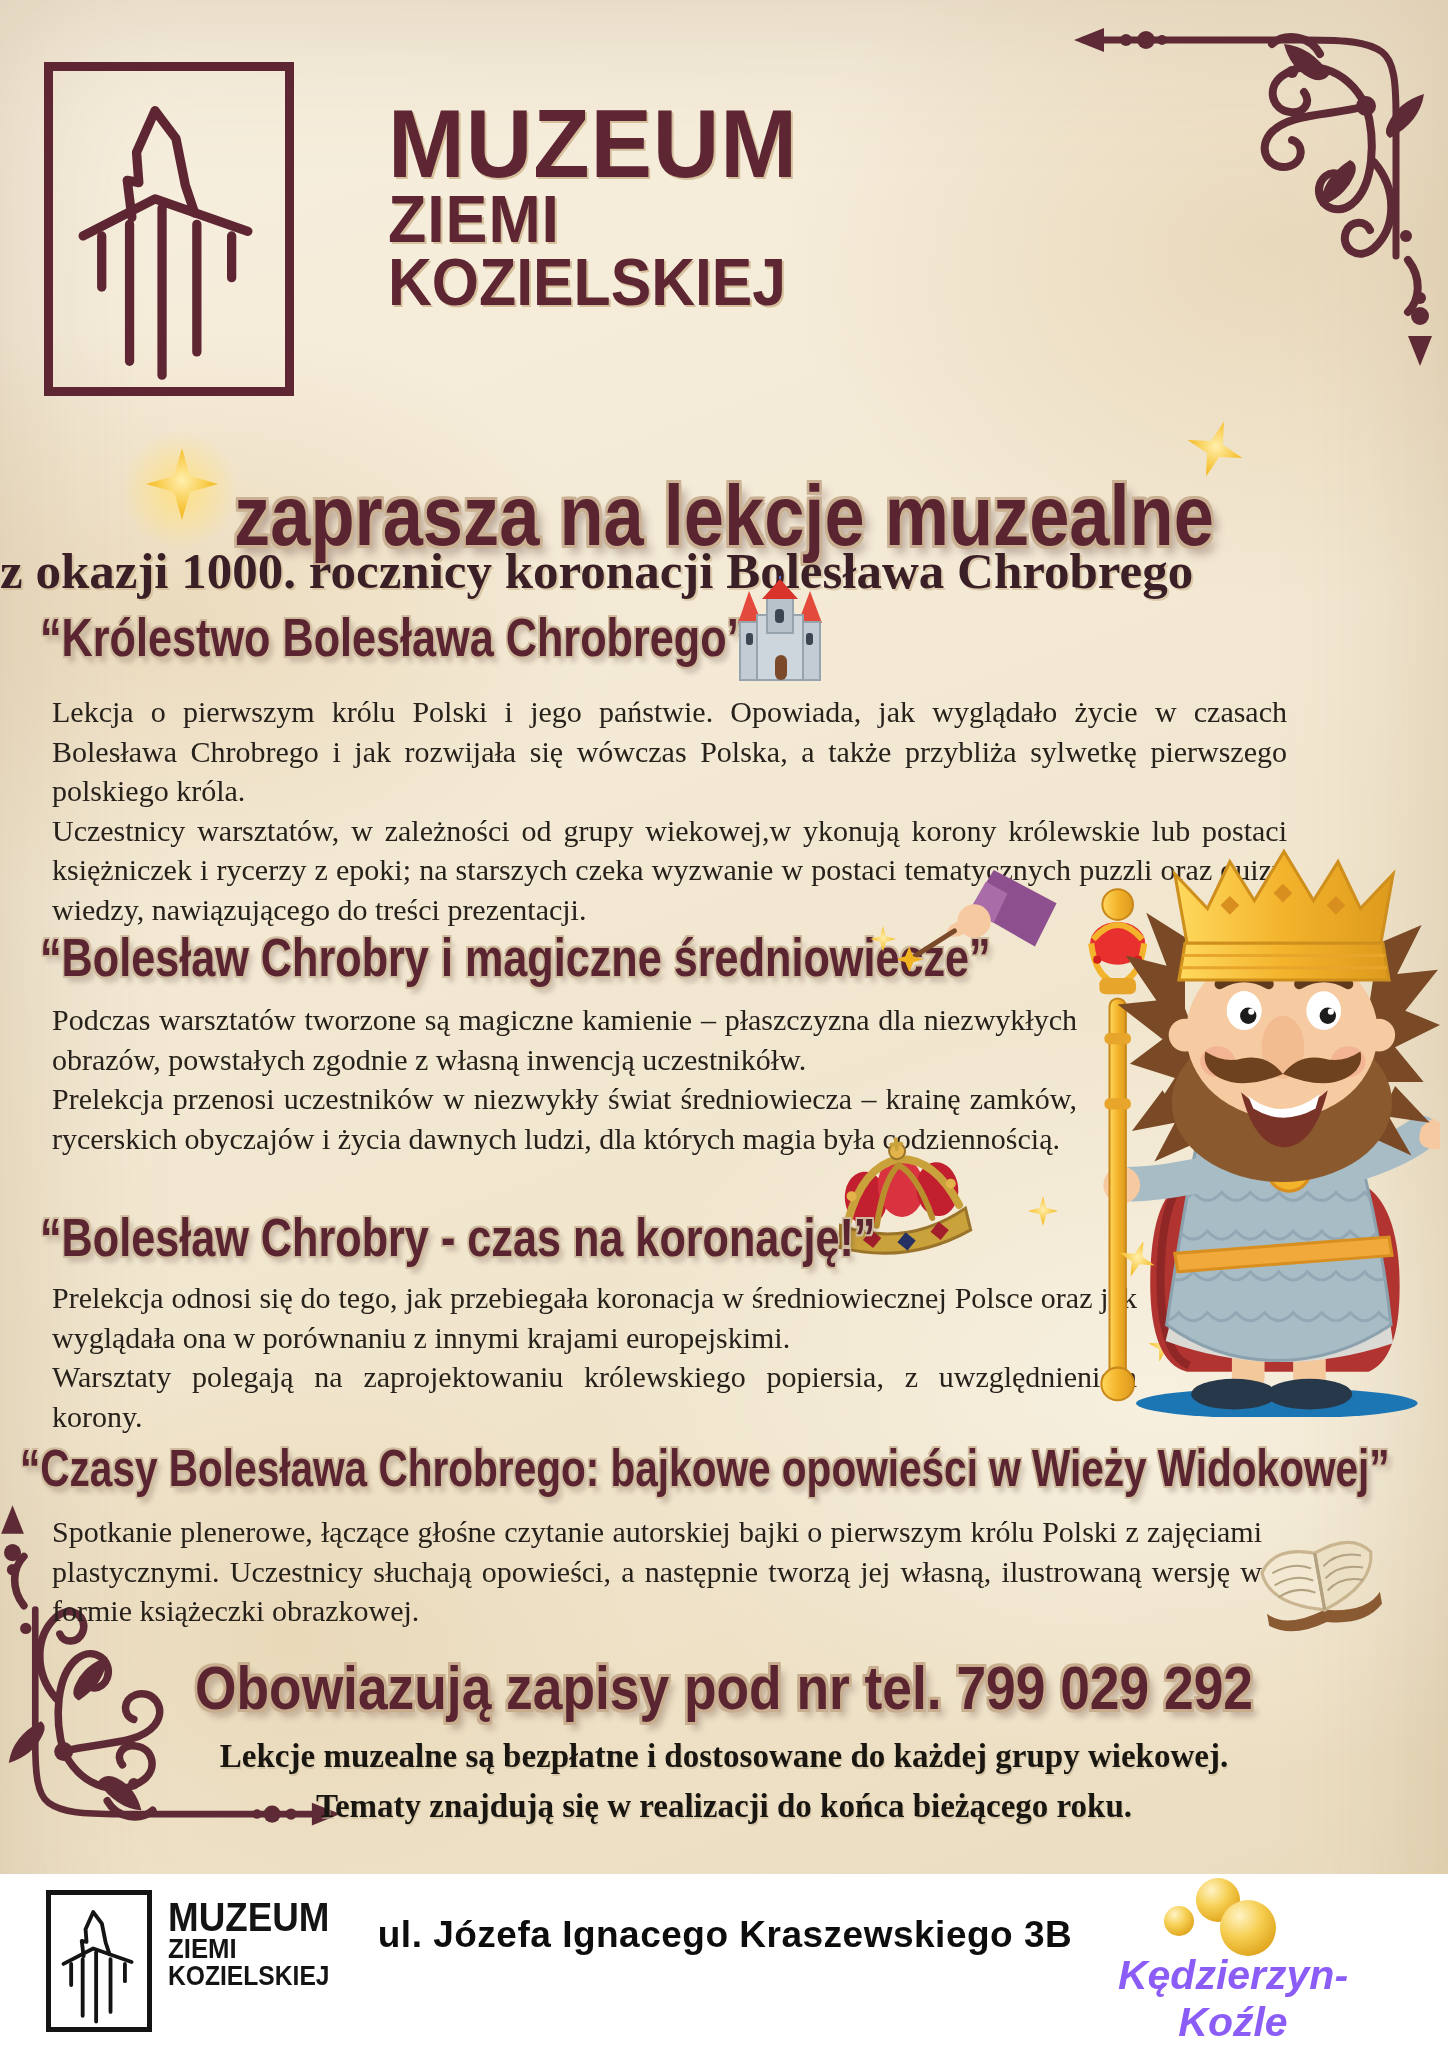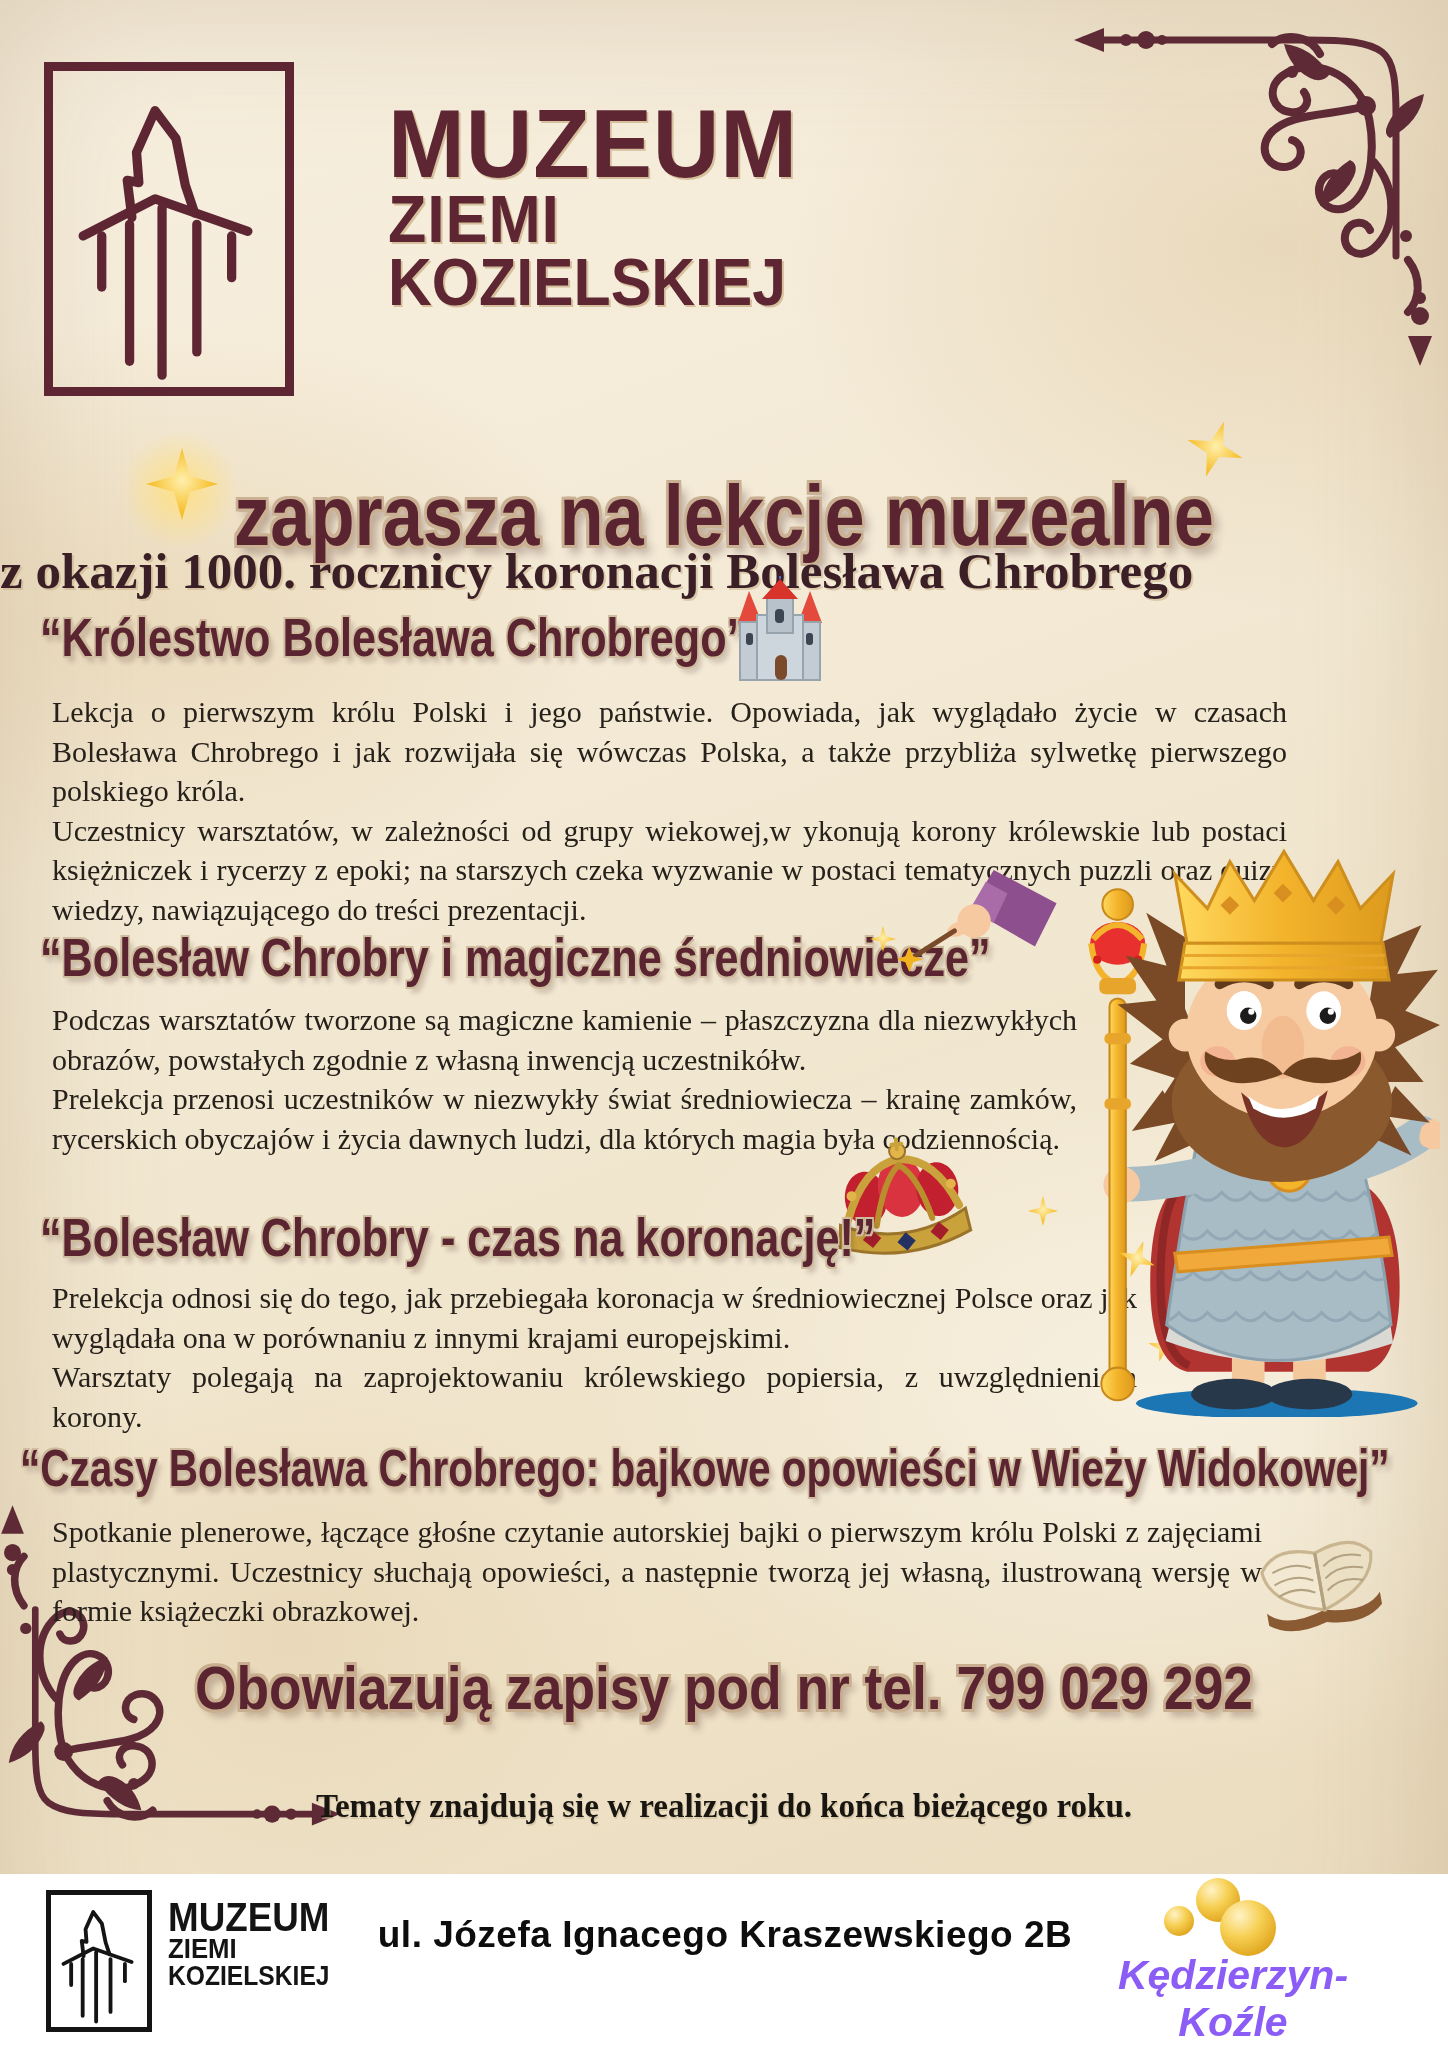--- a/index.html
+++ b/index.html
@@ -316,20 +316,21 @@
         <path d="M16 52 Q38 44 54 54"></path>
         <path d="M18 64 Q38 56 54 66"></path>
       <path d="M104 38 Q82 30 66 42"></path>
         <path d="M104 50 Q82 42 66 54"></path>
         <path d="M102 62 Q82 54 66 66"></path>
     </g>
     <path d="M60 28 L60 84" stroke="#b3a281" stroke-width="3"></path>
   </svg>
 
   <div class="phone display">Obowiazują zapisy pod nr tel. 799 029 292</div>
+  <div class="note" style="top:1738px">Lekcje muzealne są bezpłatne i dostosowane do każdej grupy wiekowej.</div>
   <div class="note" style="top:1788px">Tematy znajdują się w realizacji do końca bieżącego roku.</div>
 
   <div class="footer">
     <div class="f-logo-box">
       <svg viewBox="0 0 100 130">
         <g fill="none" stroke="currentColor" stroke-width="4" stroke-linecap="round" stroke-linejoin="round">
           <path d="M34 60 L32 44 L37 45 L36 32 L44 14 L53 26 L57 46 L61 58"></path>
           <path d="M13 68 L44 52 L84 66"></path>
           <path d="M21 68 L21 90"></path>
           <path d="M33 63 L33 122"></path>
@@ -338,21 +339,21 @@
           <path d="M77 68 L77 86"></path>
         </g>
       </svg>
     </div>
     <div class="f-logo-text">
       <span class="l1">MUZEUM</span>
       <span class="l2">ZIEMI</span>
       <span class="l3">KOZIELSKIEJ</span>
     </div>
     <div class="address">
-      <span class="a1">ul. Józefa Ignacego Kraszewskiego 2B</span>
+      <span class="a1">ul. Józefa Ignacego Kraszewskiego 3B</span>
     </div>
     <div class="city-logo">
       <div class="balls">
         <div class="ball" style="left:128px;top:0;width:44px;height:44px"></div>
         <div class="ball" style="left:96px;top:28px;width:30px;height:30px"></div>
         <div class="ball" style="left:152px;top:22px;width:56px;height:56px"></div>
       </div>
       <div class="city-name">Kędzierzyn-Koźle</div>
 
     </div>

